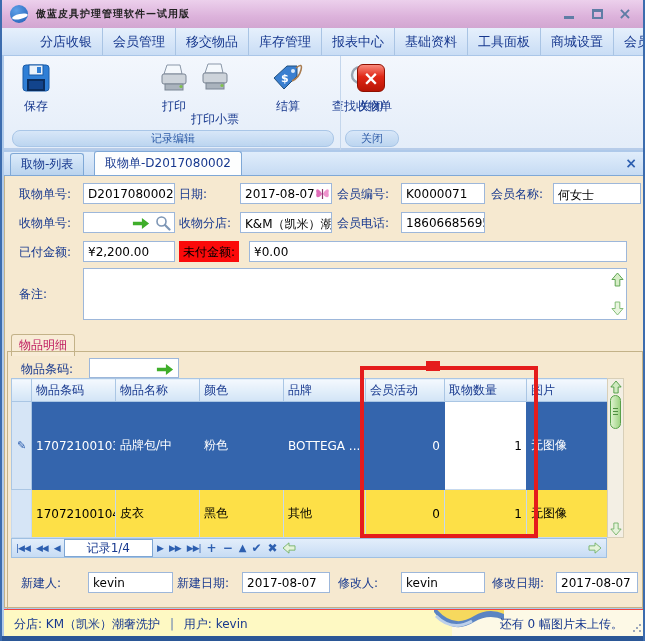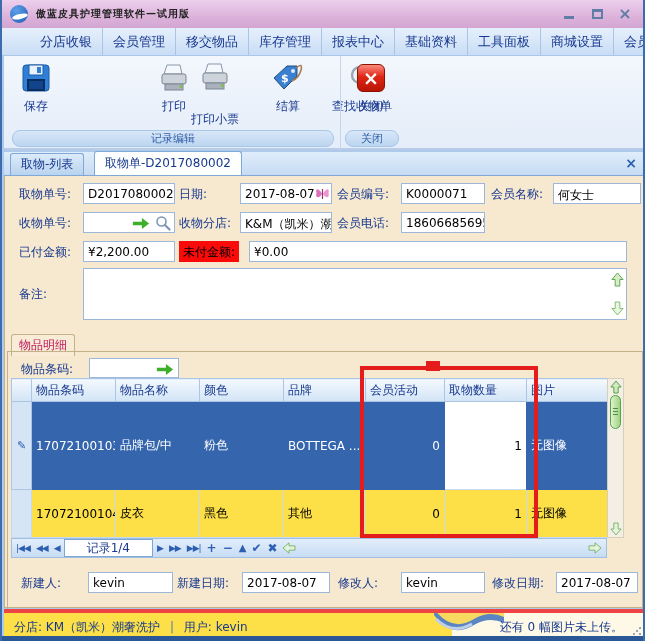--- a/index.html
+++ b/index.html
@@ -92,21 +92,21 @@
   .hsarrow { width:14px; height:12px; }
   .hsarrow.right { margin-left:auto; margin-right:2px; }
 
   
   .red-box { position:absolute; left:355px; top:190px; width:178px; height:172px; border:4px solid #e51c1c; z-index:50; }
   .red-tick { position:absolute; left:421px; top:185px; width:14px; height:10px; background:#e51c1c; z-index:51; }
 
   
 
   
-  .statusbar { position:absolute; left:2px; top:609px; width:641px; height:27px; background:#fde047; border-top:4px solid #ef4444; overflow:hidden; }
+  .statusbar { position:absolute; left:2px; top:609px; width:641px; height:27px; background:#fef9c3; border-top:1px solid #ef4444; overflow:hidden; }
   .sb-left { position:absolute; left:10px; top:6px; color:#17388e; font-size:12px; white-space:nowrap; }
   .sb-right { position:absolute; left:448px; top:0; width:193px; height:27px; background:#fdfaе9; background:#fdf9e6; }
   .sb-right-text { position:absolute; right:22px; top:6px; color:#17388e; font-size:12px; white-space:nowrap; }
   .wave { position:absolute; left:-18px; top:-2px; }
   .grip { position:absolute; right:3px; bottom:4px; width:10px; height:10px;
     background-image:radial-gradient(circle at 8px 2px,#9aa6ba 1px,transparent 1.4px),radial-gradient(circle at 8px 8px,#9aa6ba 1px,transparent 1.4px),radial-gradient(circle at 2px 8px,#9aa6ba 1px,transparent 1.4px),radial-gradient(circle at 5px 5px,#9aa6ba 1px,transparent 1.4px); }
   .bottomedge { position:absolute; left:0; top:636px; width:645px; height:5px; background:#2b5796; }
 </style>
 </head>
 <body>

